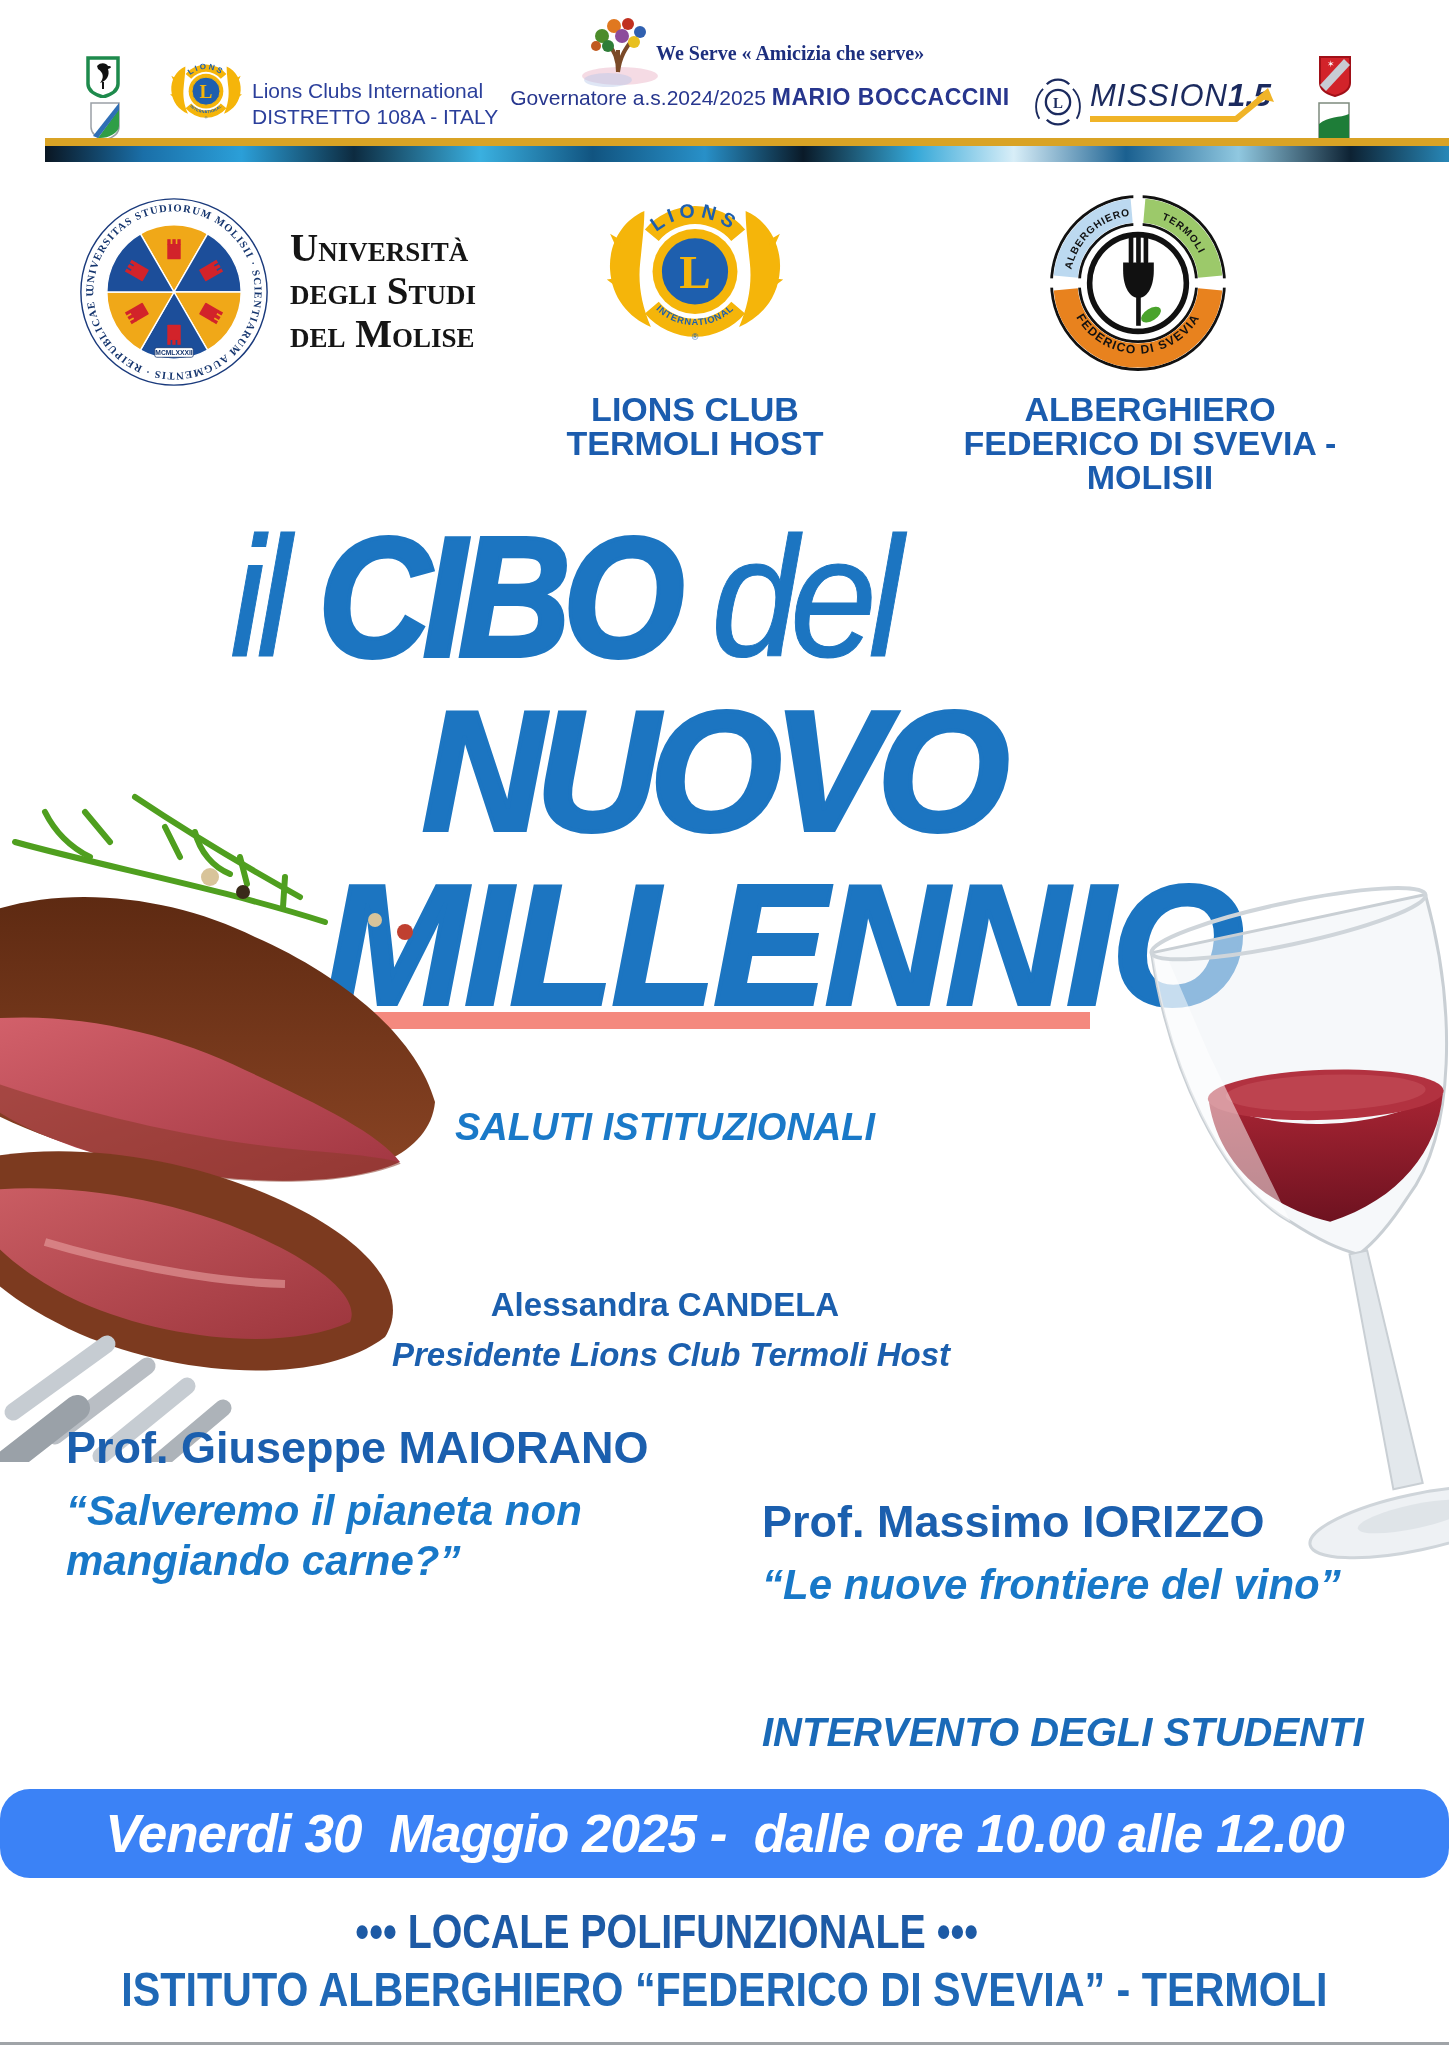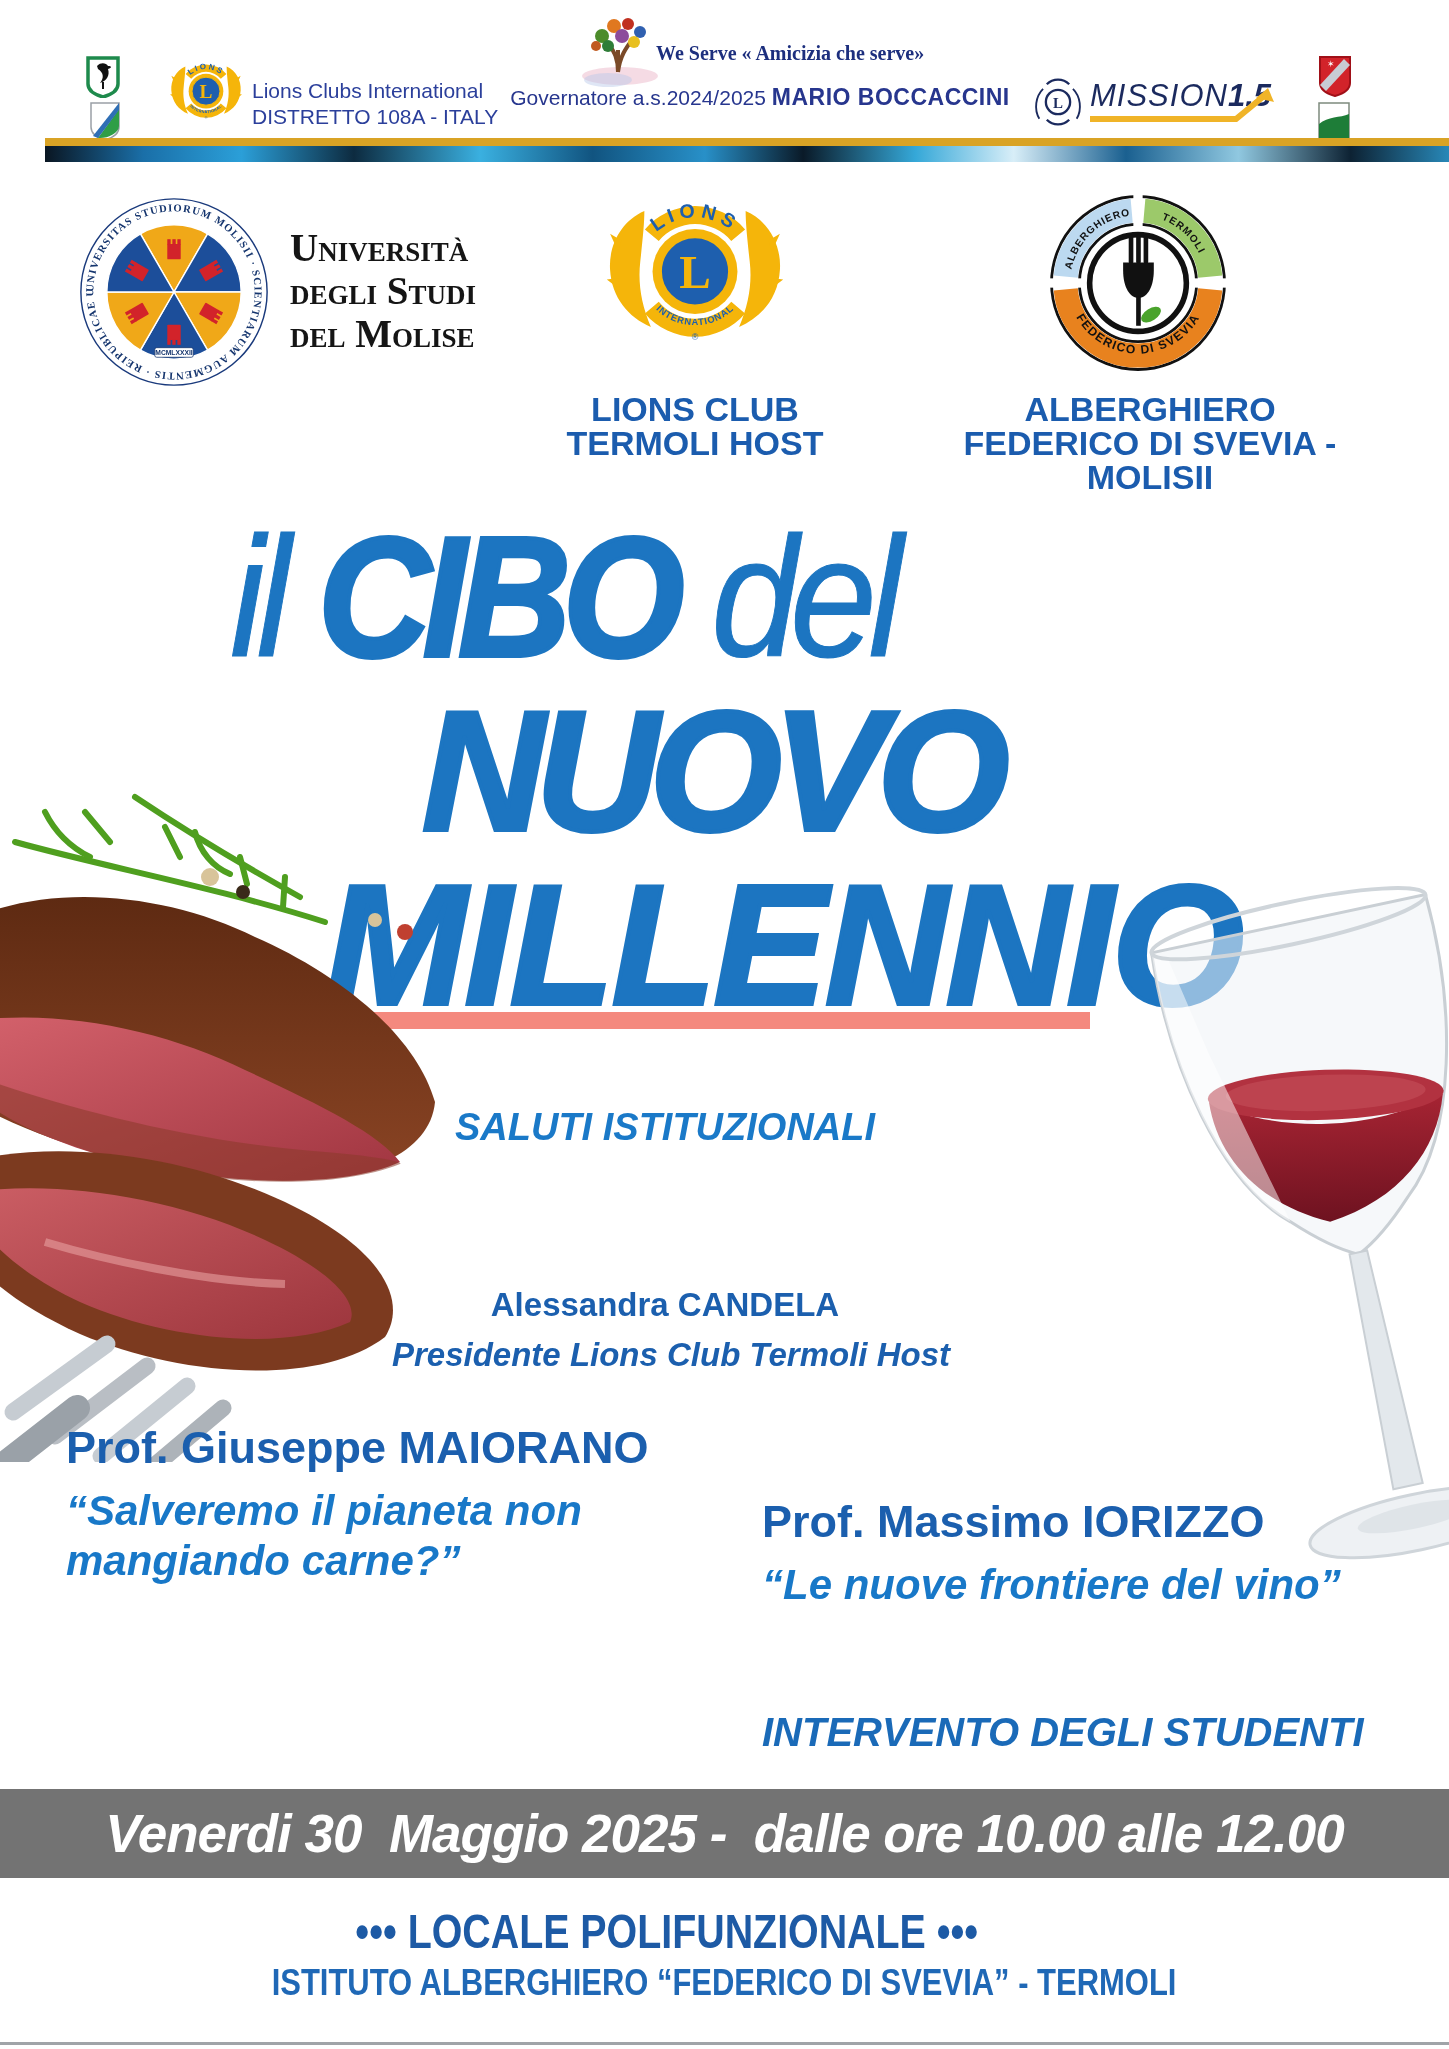--- a/index.html
+++ b/index.html
@@ -40,25 +40,25 @@
   .cand-role{left:380px;top:1336px;width:570px;text-align:right;font-size:33px;font-weight:700;
              font-style:italic;color:#1b5fae;z-index:4;}
   .speaker{z-index:4;}
   .spk-name{font-size:45px;font-weight:700;color:#1b5fae;white-space:nowrap;}
   .spk-quote{font-size:42px;font-weight:700;font-style:italic;color:#1878c8;line-height:50px;margin-top:12px;white-space:nowrap;}
   .spk-a{left:66px;top:1422px;}
   .spk-b{left:66px;top:1606px;}
   .spk-c{left:762px;top:1496px;}
   .students{left:762px;top:1710px;font-size:40px;font-weight:700;font-style:italic;color:#1a6ab8;white-space:nowrap;z-index:4;}
   
-  .dateband{left:0;top:1789px;width:1449px;height:89px;background:#737373;color:#ffffff;
+  .dateband{left:0;top:1789px;width:1449px;height:89px;background:#3b82f6;color:#ffffff;
             display:flex;align-items:center;justify-content:center;font-size:53px;font-weight:700;
-            font-style:italic;letter-spacing:-1px;white-space:pre;z-index:5;}
+            font-style:italic;letter-spacing:-1px;white-space:pre;z-index:5;border-radius:30px;}
   .loc1{left:0;top:1904px;width:1333px;text-align:center;color:#1d5aa5;font-size:48px;font-weight:700;z-index:5;}
-  .loc2{left:0;top:1962px;width:1449px;text-align:center;color:#1f68b6;font-size:36px;font-weight:700;z-index:5;}
+  .loc2{left:0;top:1962px;width:1449px;text-align:center;color:#1f68b6;font-size:48px;font-weight:700;z-index:5;}
   .cond{display:inline-block;transform:scaleX(.82);transform-origin:center;white-space:nowrap;}
   .cond2{display:inline-block;transform:scaleX(.86);transform-origin:center;white-space:nowrap;}
   .baseline-rule{left:0;top:2042px;width:1449px;height:3px;background:#a0a4a8;}
   
   .steak-art{left:-15px;top:772px;z-index:3;}
   .wine-art{left:1140px;top:852px;z-index:1;transform:rotate(-12deg);transform-origin:50% 18%;}
 </style>
 </head>
 <body>
 

